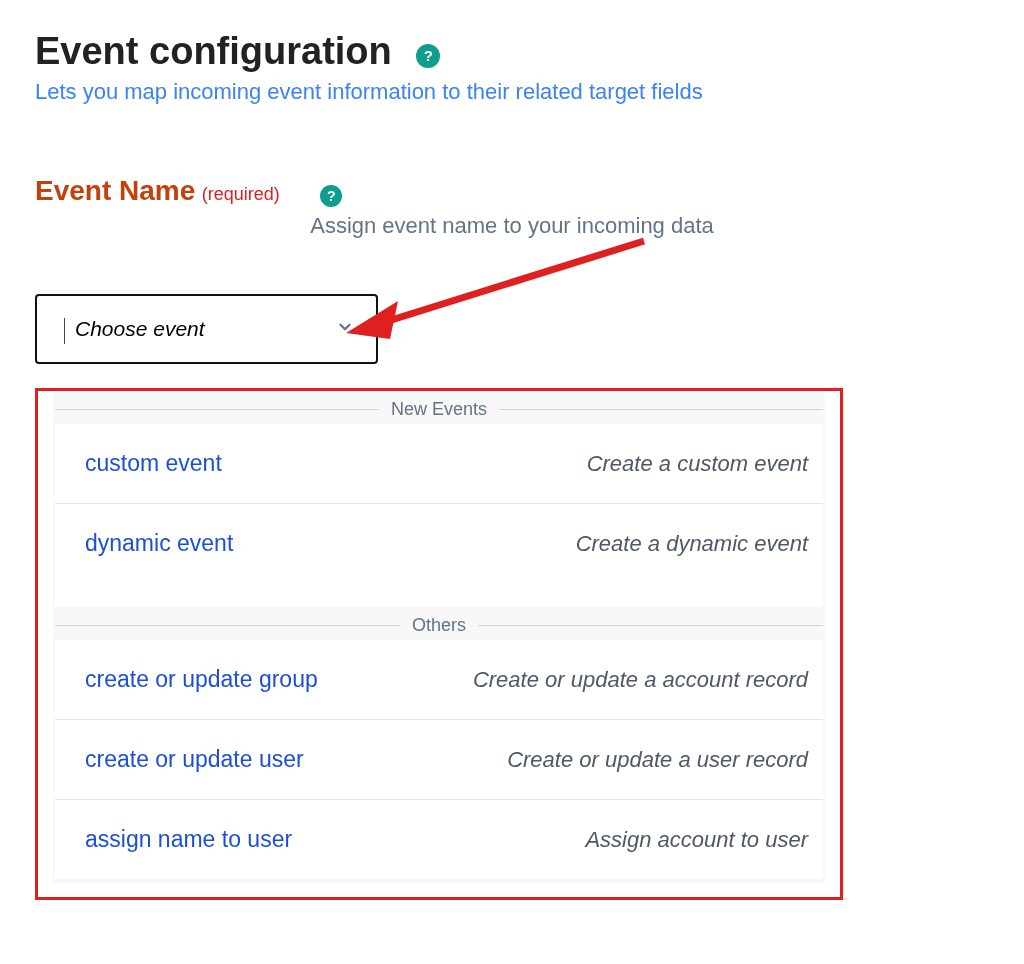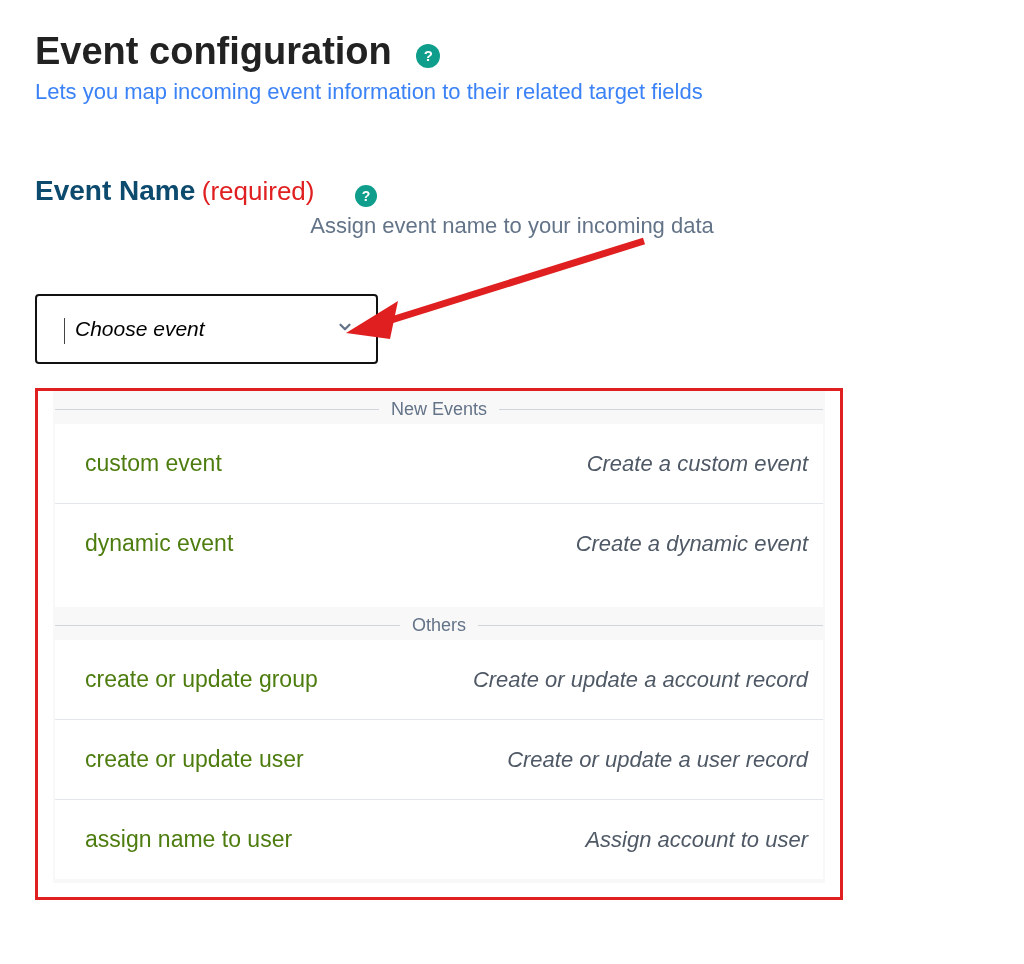--- a/index.html
+++ b/index.html
@@ -39,25 +39,25 @@
       color: #3b82f6;
       margin-top: 6px;
       font-weight: 400;
     }
     .section {
       margin-top: 70px;
     }
     .section-title {
       font-size: 28px;
       font-weight: 600;
-      color: #0c4a6e;
+      color: #c2410c;
       display: inline;
     }
     .required-tag {
-      font-size: 26px;
+      font-size: 18px;
       color: #e02020;
       font-weight: 400;
       margin-left: 2px;
     }
     .section-help {
       display: inline-flex;
       align-items: center;
       justify-content: center;
       width: 22px;
       height: 22px;
@@ -140,21 +140,21 @@
       display: flex;
       justify-content: space-between;
       align-items: center;
       padding: 26px 15px 26px 30px;
       border-bottom: 1px solid #e2e6ea;
       background: #fff;
     }
     .option-row:last-child { border-bottom: none; }
     .option-name {
       font-size: 23px;
-      color: #4d7c0f;
+      color: #1d4ed8;
       font-weight: 400;
     }
     .option-desc {
       font-size: 22px;
       color: #4f5966;
       font-style: italic;
       font-weight: 400;
     }
     .group-gap {
       height: 24px;

